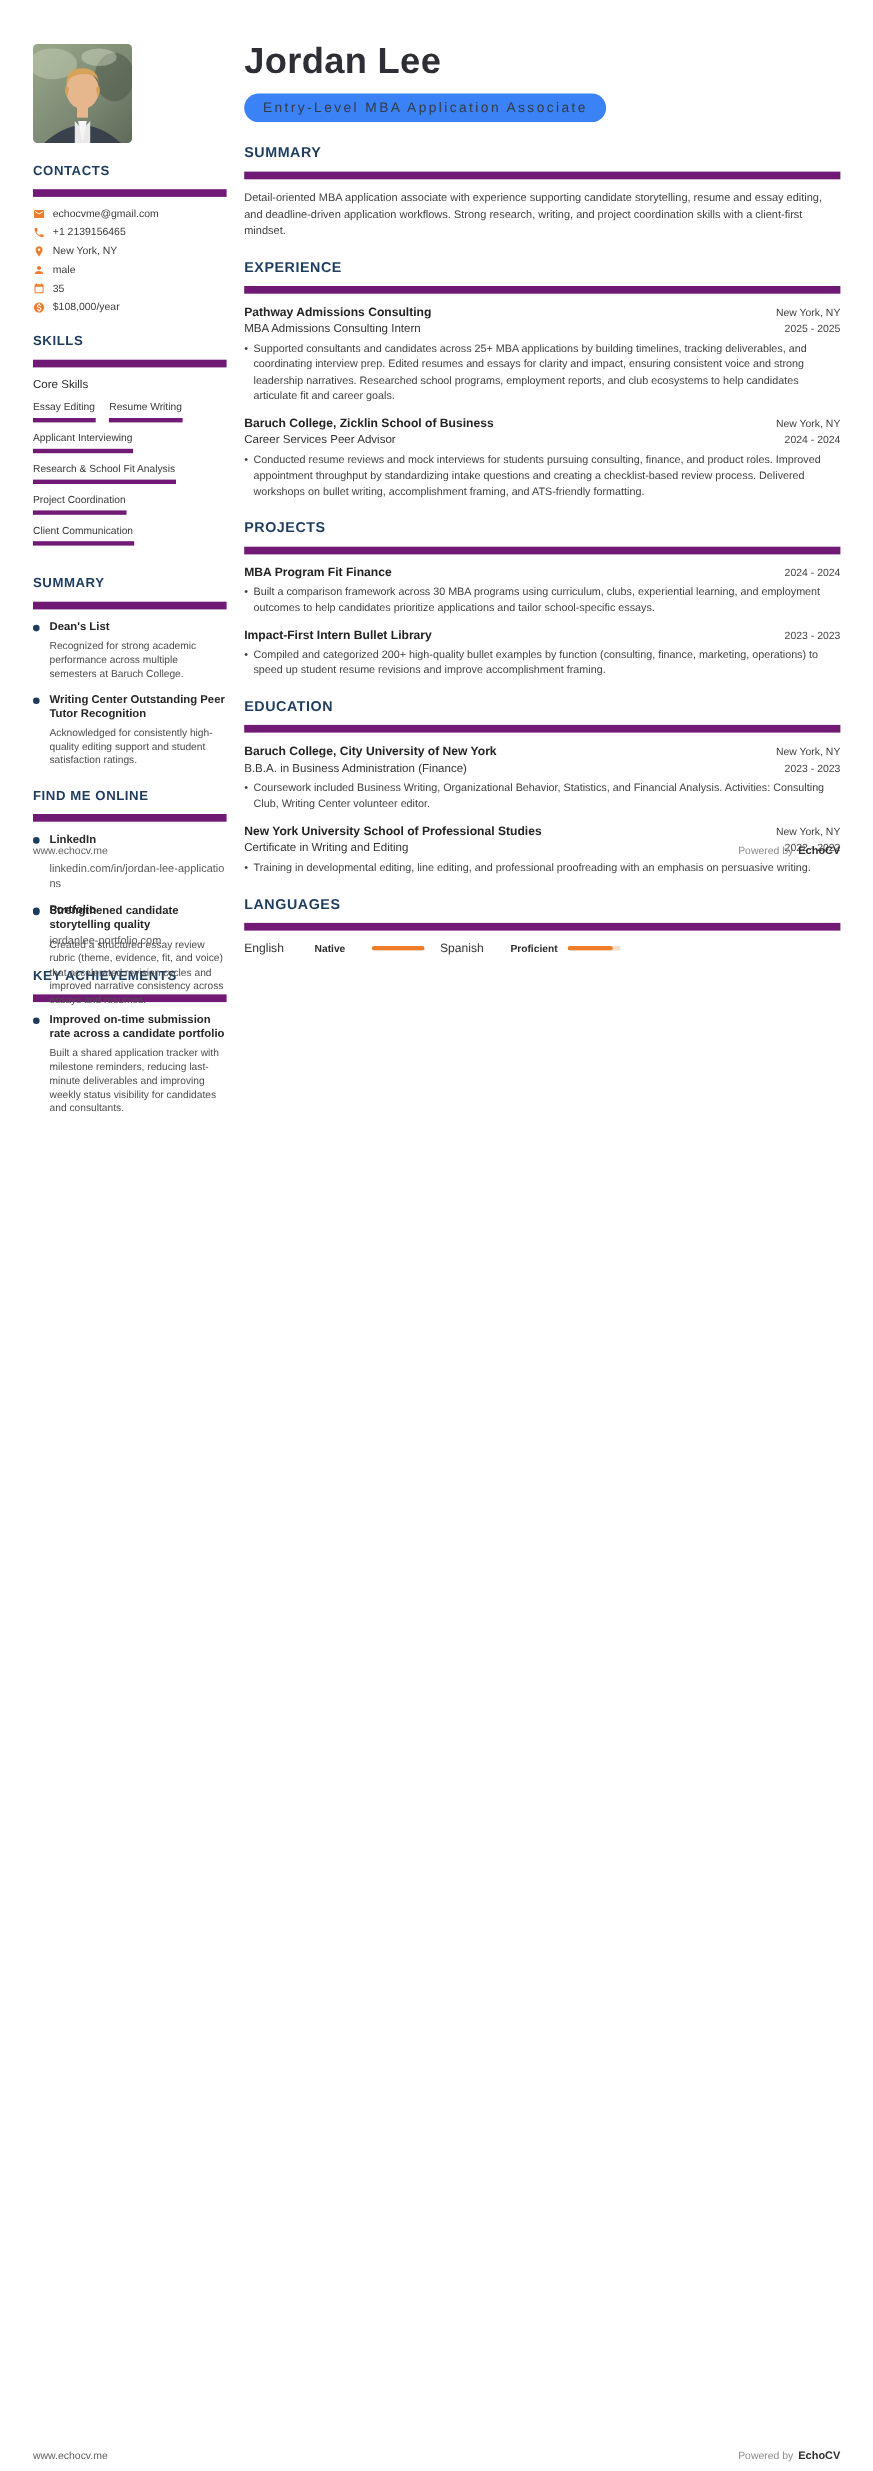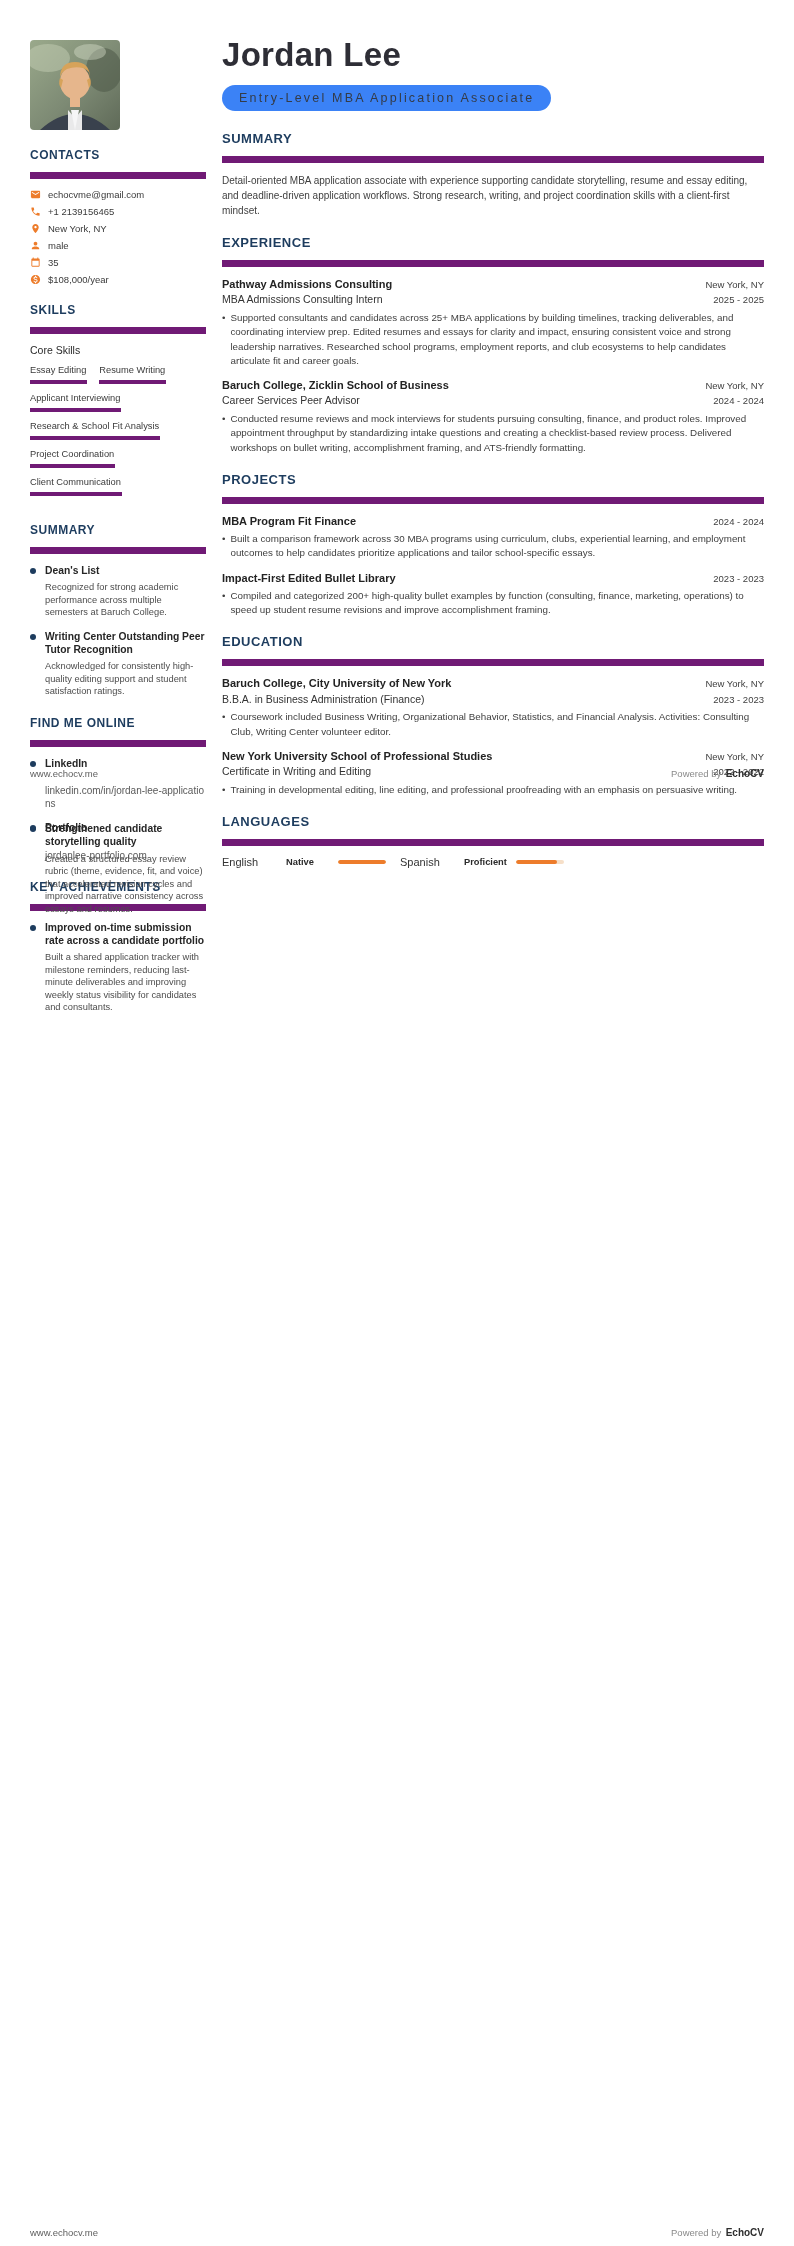--- a/index.html
+++ b/index.html
@@ -249,21 +249,21 @@
           <div class="entry-meta">2024 - 2024</div>
         </div>
         <div class="bullet">
           <span class="b">•</span>
           <div class="btext">Built a comparison framework across 30 MBA programs using curriculum, clubs, experiential learning, and employment outcomes to help candidates prioritize applications and tailor school-specific essays.</div>
         </div>
       </div>
 
       <div class="entry">
         <div class="row">
-          <div class="entry-company">Impact-First Edited Bullet Library</div>
+          <div class="entry-company">Impact-First Intern Bullet Library</div>
           <div class="entry-meta">2023 - 2023</div>
         </div>
         <div class="bullet">
           <span class="b">•</span>
           <div class="btext">Compiled and categorized 200+ high-quality bullet examples by function (consulting, finance, marketing, operations) to speed up student resume revisions and improve accomplishment framing.</div>
         </div>
       </div>
     </div>
 
     <div class="sec">

